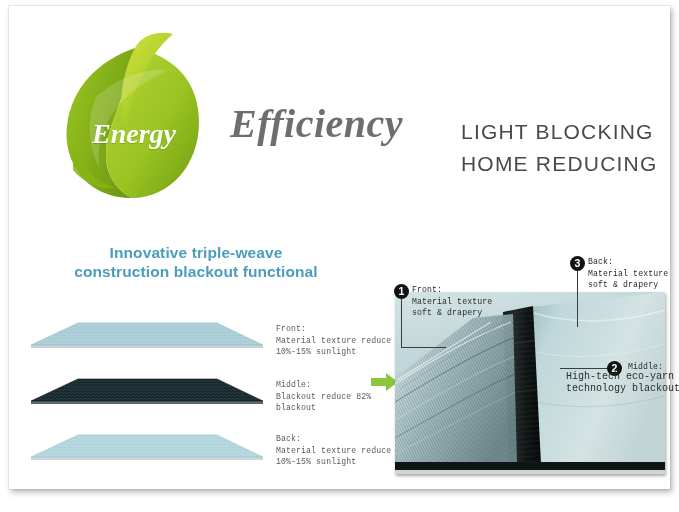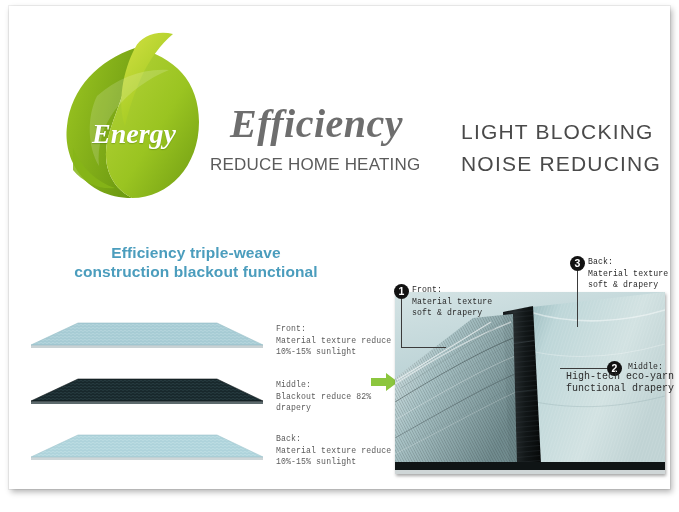--- a/index.html
+++ b/index.html
@@ -232,31 +232,30 @@
         <path d="M40 66 C60 48 86 38 112 40 C92 48 72 62 58 80 C46 96 40 116 42 136 C30 116 30 86 40 66 Z" fill="#ffffff" opacity="0.16"></path>
 
         <path d="M16 118 C24 138 40 152 58 158 C42 160 26 152 16 140 Z" fill="#86b518" opacity="0.85"></path>
       </svg>
       <div class="wordmark">Energy</div>
     </div>
 
     <div id="headline">
       <div class="efficiency">Efficiency</div>
       <div class="sub">
-        <div>REDUCE HOME HEATING</div>
       </div>
     </div>
 
     <div id="claims">
       <div>LIGHT BLOCKING</div>
-      <div>NOISE REDUCING</div>
+      <div>HOME REDUCING</div>
     </div>
 
     <div id="section-title">
-      <div>Efficiency triple-weave</div>
+      <div>Innovative triple-weave</div>
       <div>construction blackout functional</div>
     </div>
 
     <div id="layers">
 
       <div class="layer" style="top:0px;">
         <svg width="232" height="30" viewBox="0 0 232 30" xmlns="http://www.w3.org/2000/svg">
           <defs>
             <pattern id="wv1" width="4" height="3" patternUnits="userSpaceOnUse">
               <rect width="4" height="3" fill="#a6cbd4"></rect>
@@ -283,21 +282,21 @@
             </pattern>
           </defs>
           <polygon points="47,2 186,2 232,24 0,24" fill="url(#wv2)"></polygon>
           <polygon points="0,24 232,24 232,27 0,27" fill="#5d6a6d"></polygon>
           <polygon points="47,2 186,2 232,24 0,24" fill="none" stroke="#0d1618" stroke-width="0.6"></polygon>
         </svg>
       </div>
       <div class="layer-label" style="top:58px;">
         <div>Middle:</div>
         <div>Blackout reduce 82%</div>
-        <div>drapery</div>
+        <div>blackout</div>
       </div>
 
       <div class="layer" style="top:112px;">
         <svg width="232" height="30" viewBox="0 0 232 30" xmlns="http://www.w3.org/2000/svg">
           <defs>
             <pattern id="wv3" width="4" height="3" patternUnits="userSpaceOnUse">
               <rect width="4" height="3" fill="#aed3db"></rect>
               <path d="M0 1.5 L2 0.3 L4 1.5" stroke="#c2dfe5" stroke-width="0.8" fill="none"></path>
             </pattern>
           </defs>
@@ -432,19 +431,19 @@
       </span>
     </div>
     <div class="leader-v" style="left:568px; top:265px; height:56px;"></div>
 
     <div class="callout" style="left:598px; top:355px;">
       <span class="badge">2</span><span class="callout-text" style="margin-left:6px">
         <span style="display:block">Middle:</span>
       </span>
       <div style="margin-top:-8px; margin-left:-41px; font-family:'Liberation Mono', monospace; font-size:10px; line-height:11.5px; color:#2b2b2b; white-space:nowrap;">
         <div>High-tech eco-yarn</div>
-        <div>functional drapery</div>
+        <div>technology blackout</div>
       </div>
     </div>
     <div class="leader-h" style="left:551px; top:362px; width:47px;"></div>
 
   </div>
 </div>
 
 </body></html>

